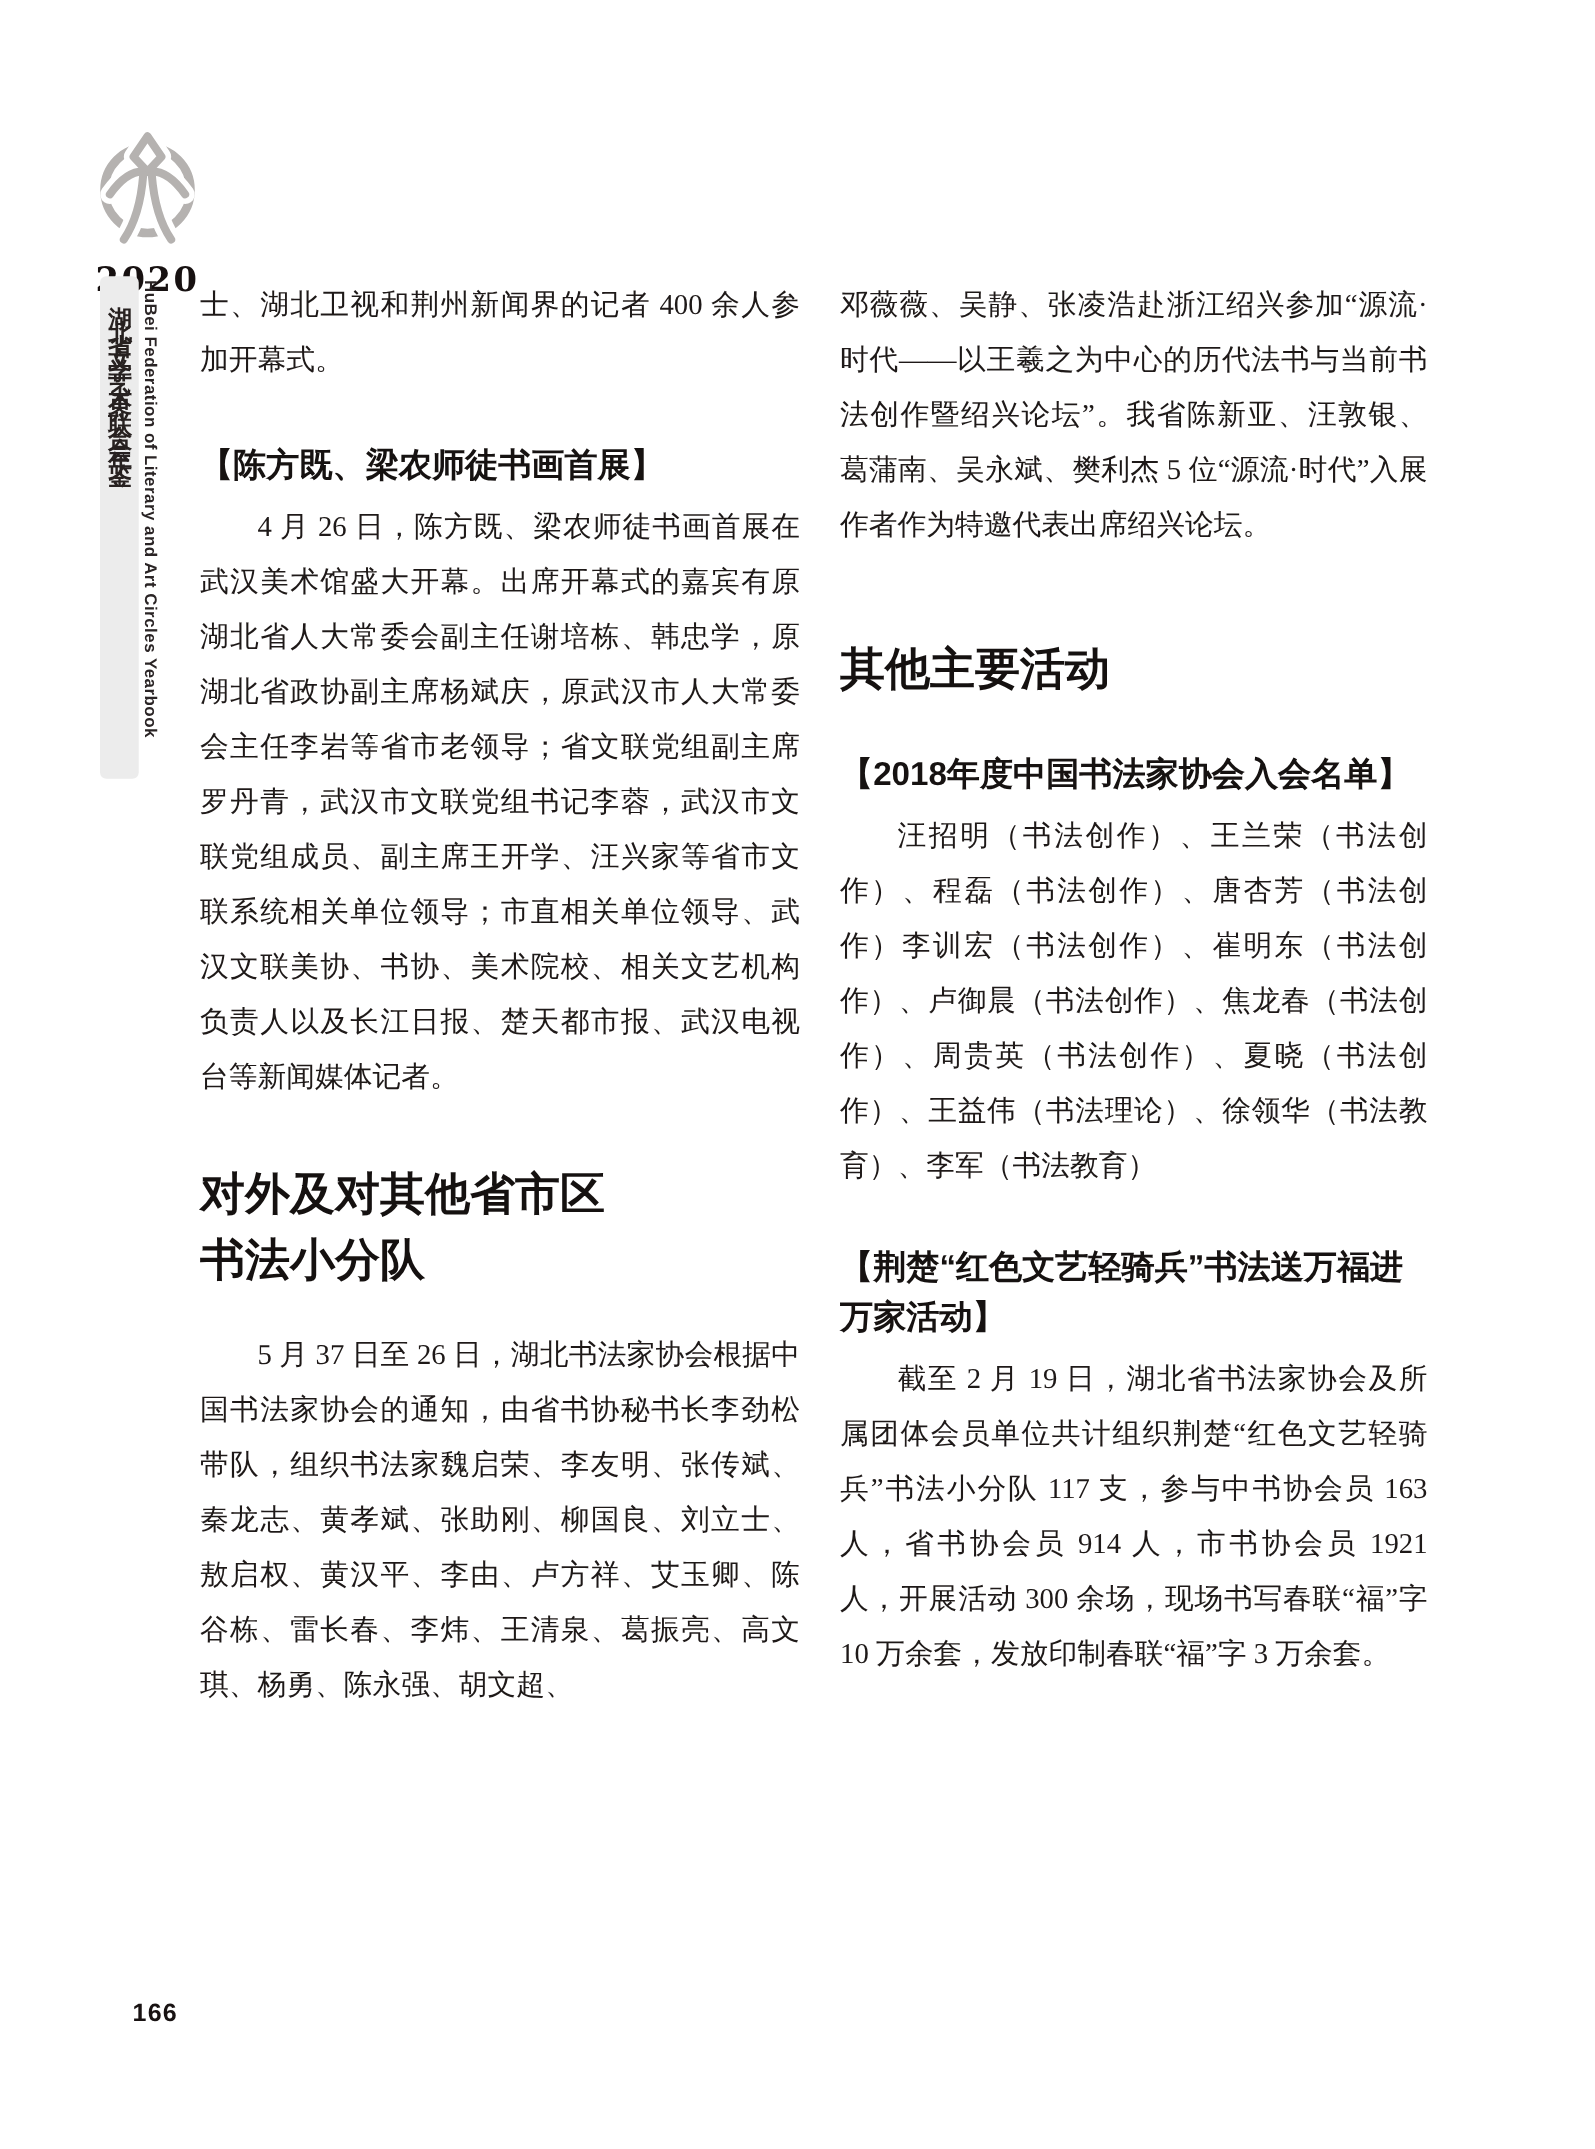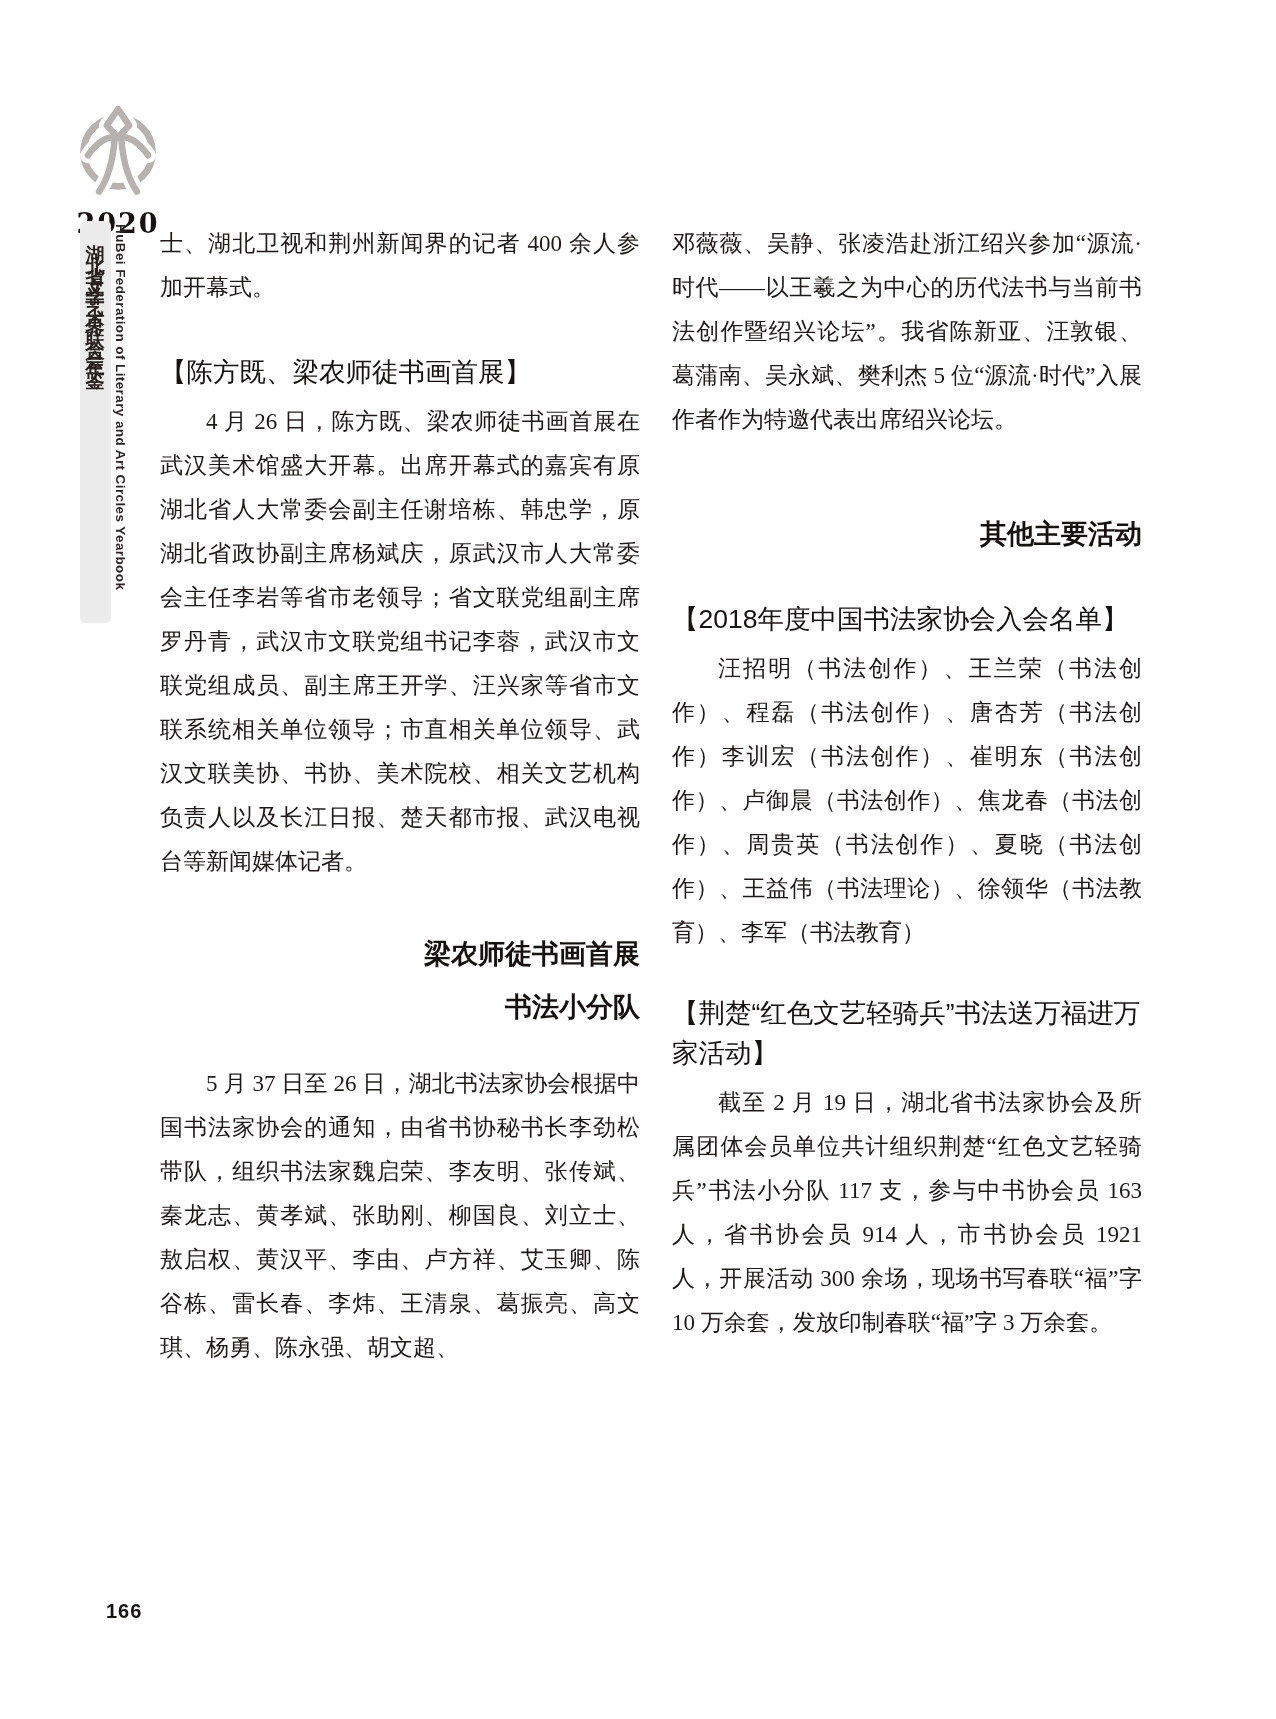--- a/index.html
+++ b/index.html
@@ -60,35 +60,35 @@
     color:#1e1918;
   }
   .col-left  { left:160px; width:480px; }
   .col-right { left:672px; width:470px; }
 
   .body-para { text-align:justify; }
   .indent-para { text-indent:2em; }
 
   .entry-heading {
     font-family:"Liberation Sans", sans-serif;
-    font-weight:normal;
+    font-weight:bold;
     font-size:26.5px;
     line-height:40px;
     text-align:left;
     color:#161211;
     margin:38px 0 8px 0;
   }
   .entry-heading.first { margin-top:42px; }
 
   .section-title {
     font-family:"Liberation Sans", sans-serif;
     font-weight:bold;
-    font-size:27px;
+    font-size:36px;
     line-height:53px;
-    text-align:right;
+    text-align:left;
     color:#151110;
     margin:44px 0 28px 0;
   }
   .section-title.right-gap { margin-top:66px; margin-bottom:16px; }
 
   
   .page-number {
     position:absolute; left:106px; top:1600px;
     font-family:"Liberation Sans", sans-serif;
     font-weight:bold;
@@ -120,21 +120,21 @@
 </div>
 
 <div class="sidebar-cn">湖北省文学艺术界联合会年鉴</div>
 <div class="sidebar-en">HuBei Federation of Literary and Art Circles Yearbook</div>
 
 <div class="col col-left">
   <p class="body-para">士、湖北卫视和荆州新闻界的记者 400 余人参加开幕式。</p>
   <h3 class="entry-heading first">【陈方既、梁农师徒书画首展】</h3>
   <p class="body-para indent-para">4 月 26 日，陈方既、梁农师徒书画首展在武汉美术馆盛大开幕。出席开幕式的嘉宾有原湖北省人大常委会副主任谢培栋、韩忠学，原湖北省政协副主席杨斌庆，原武汉市人大常委会主任李岩等省市老领导；省文联党组副主席罗丹青，武汉市文联党组书记李蓉，武汉市文联党组成员、副主席王开学、汪兴家等省市文联系统相关单位领导；市直相关单位领导、武汉文联美协、书协、美术院校、相关文艺机构负责人以及长江日报、楚天都市报、武汉电视台等新闻媒体记者。</p>
   <h2 class="section-title">
-    <span style="display:block">梁农师徒书画首展</span>
+    <span style="display:block">对外及对其他省市区</span>
     <span style="display:block">书法小分队</span>
   </h2>
   <p class="body-para indent-para">5 月 37 日至 26 日，湖北书法家协会根据中国书法家协会的通知，由省书协秘书长李劲松带队，组织书法家魏启荣、李友明、张传斌、秦龙志、黄孝斌、张助刚、柳国良、刘立士、敖启权、黄汉平、李由、卢方祥、艾玉卿、陈谷栋、雷长春、李炜、王清泉、葛振亮、高文琪、杨勇、陈永强、胡文超、</p>
 </div>
 
 <div class="col col-right">
   <p class="body-para">邓薇薇、吴静、张凌浩赴浙江绍兴参加“源流·时代——以王羲之为中心的历代法书与当前书法创作暨绍兴论坛”。我省陈新亚、汪敦银、葛蒲南、吴永斌、樊利杰 5 位“源流·时代”入展作者作为特邀代表出席绍兴论坛。</p>
   <h2 class="section-title right-gap">其他主要活动</h2>
   <h3 class="entry-heading">【2018年度中国书法家协会入会名单】</h3>
   <p class="body-para indent-para">汪招明（书法创作）、王兰荣（书法创作）、程磊（书法创作）、唐杏芳（书法创作）李训宏（书法创作）、崔明东（书法创作）、卢御晨（书法创作）、焦龙春（书法创作）、周贵英（书法创作）、夏晓（书法创作）、王益伟（书法理论）、徐领华（书法教育）、李军（书法教育）</p>

